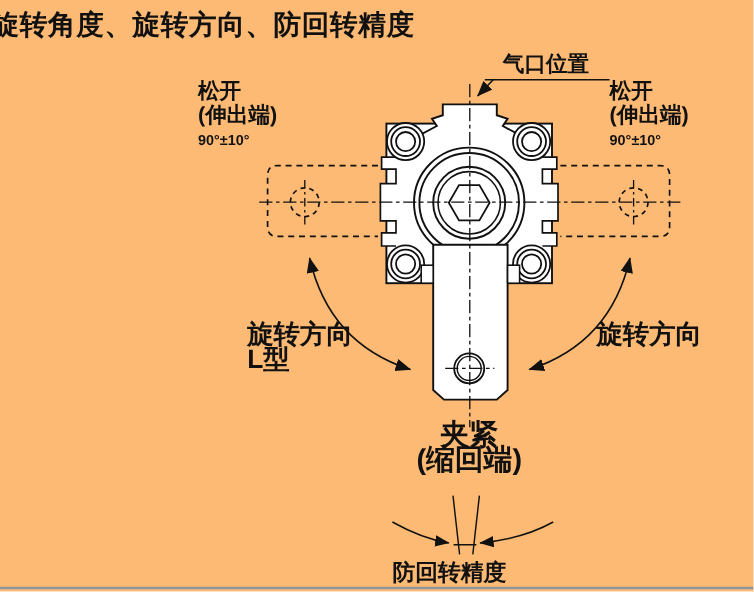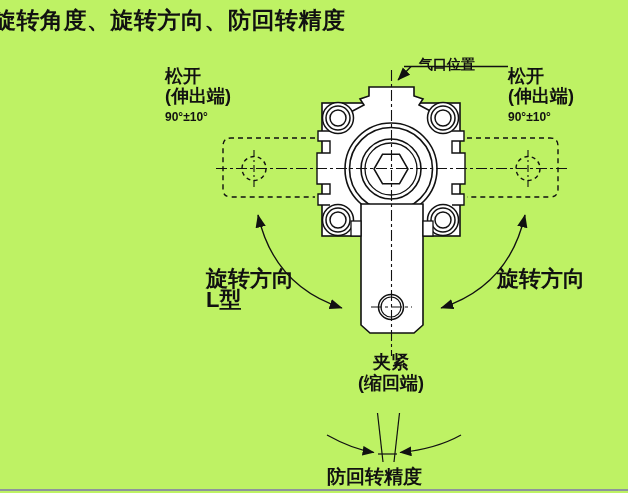--- a/index.html
+++ b/index.html
@@ -1,31 +1,31 @@
 <!DOCTYPE html>
 <html><head>
 <meta charset="utf-8">
 <style>
   html,body{margin:0;padding:0;background:#fff;}
   #stage{
-    position:relative;width:628px;height:493px;background:#bef264;overflow:hidden;
+    position:relative;width:628px;height:493px;background:#fdba74;overflow:hidden;
     font-family:"Liberation Sans","DejaVu Sans",sans-serif;color:#111;
   }
   #stage svg{position:absolute;left:0;top:0;}
   .lbl{position:absolute;font-weight:700;color:#111;white-space:nowrap;}
   .title{left:-7px;top:5px;font-size:23px;letter-spacing:0.5px;}
-  .port{left:419px;top:56px;font-size:14px;}
+  .port{left:419px;top:41px;font-size:18px;}
   .block{line-height:20px;font-size:18px;}
   .rel-left{left:165px;top:66px;}
   .rel-right{left:508px;top:66px;}
   .block .angle{font-size:12px;line-height:22px;}
   .dir{line-height:21px;font-size:22px;}
   .dir-left{left:206px;top:268px;}
   .dir-right{left:497px;top:268px;}
-  .clamp{left:341px;top:352px;width:100px;text-align:center;line-height:21px;font-size:18px;}
+  .clamp{left:341px;top:352px;width:100px;text-align:center;line-height:21px;font-size:24px;}
   .accuracy{left:311px;top:464px;width:127px;text-align:center;font-size:19px;}
 </style>
 </head>
 <body>
 
 <div id="stage">
 
   <svg width="628" height="493" viewBox="0 0 628 493">
     <defs>
       <marker id="ah" markerWidth="11" markerHeight="9" refX="9.5" refY="4" orient="auto" markerUnits="strokeWidth">

